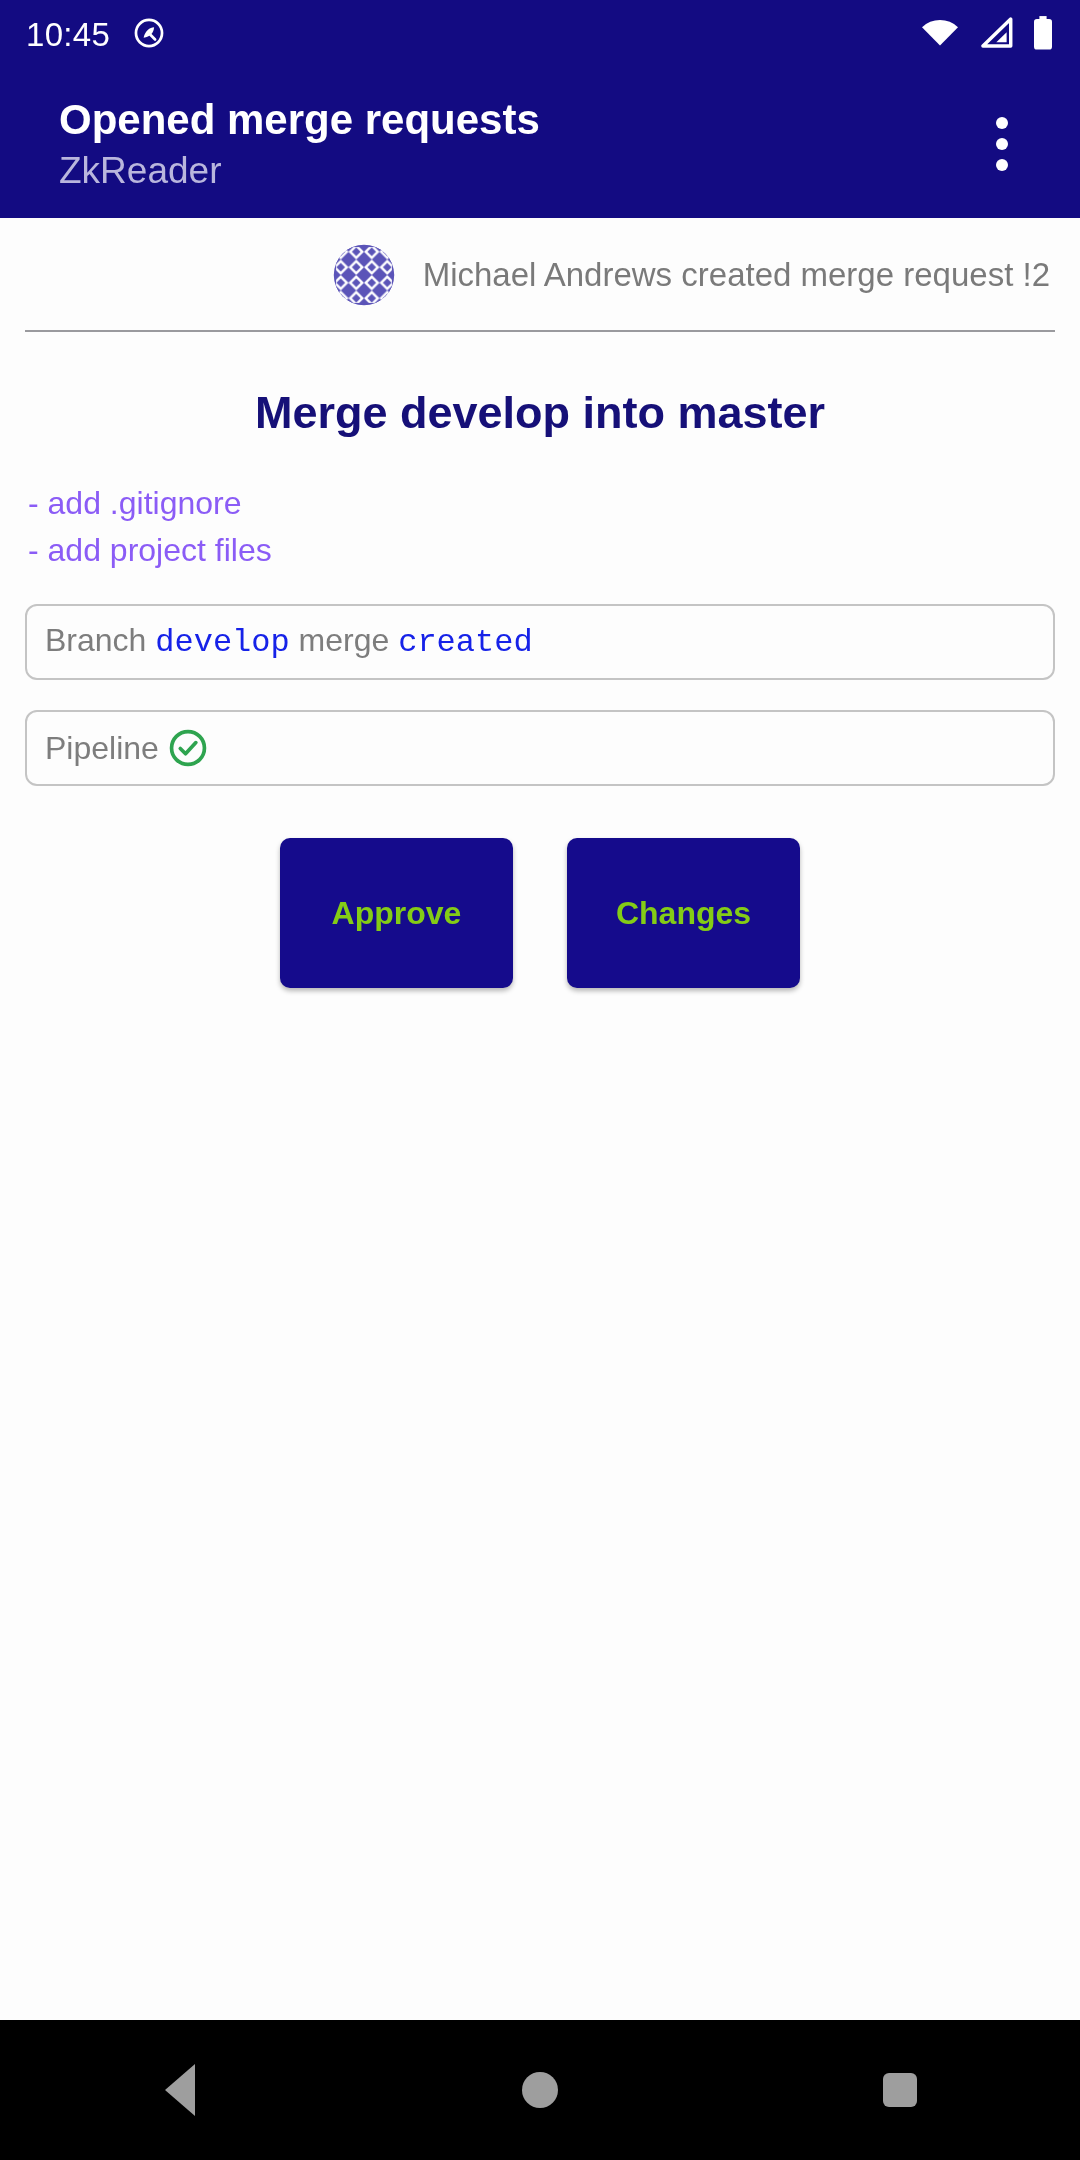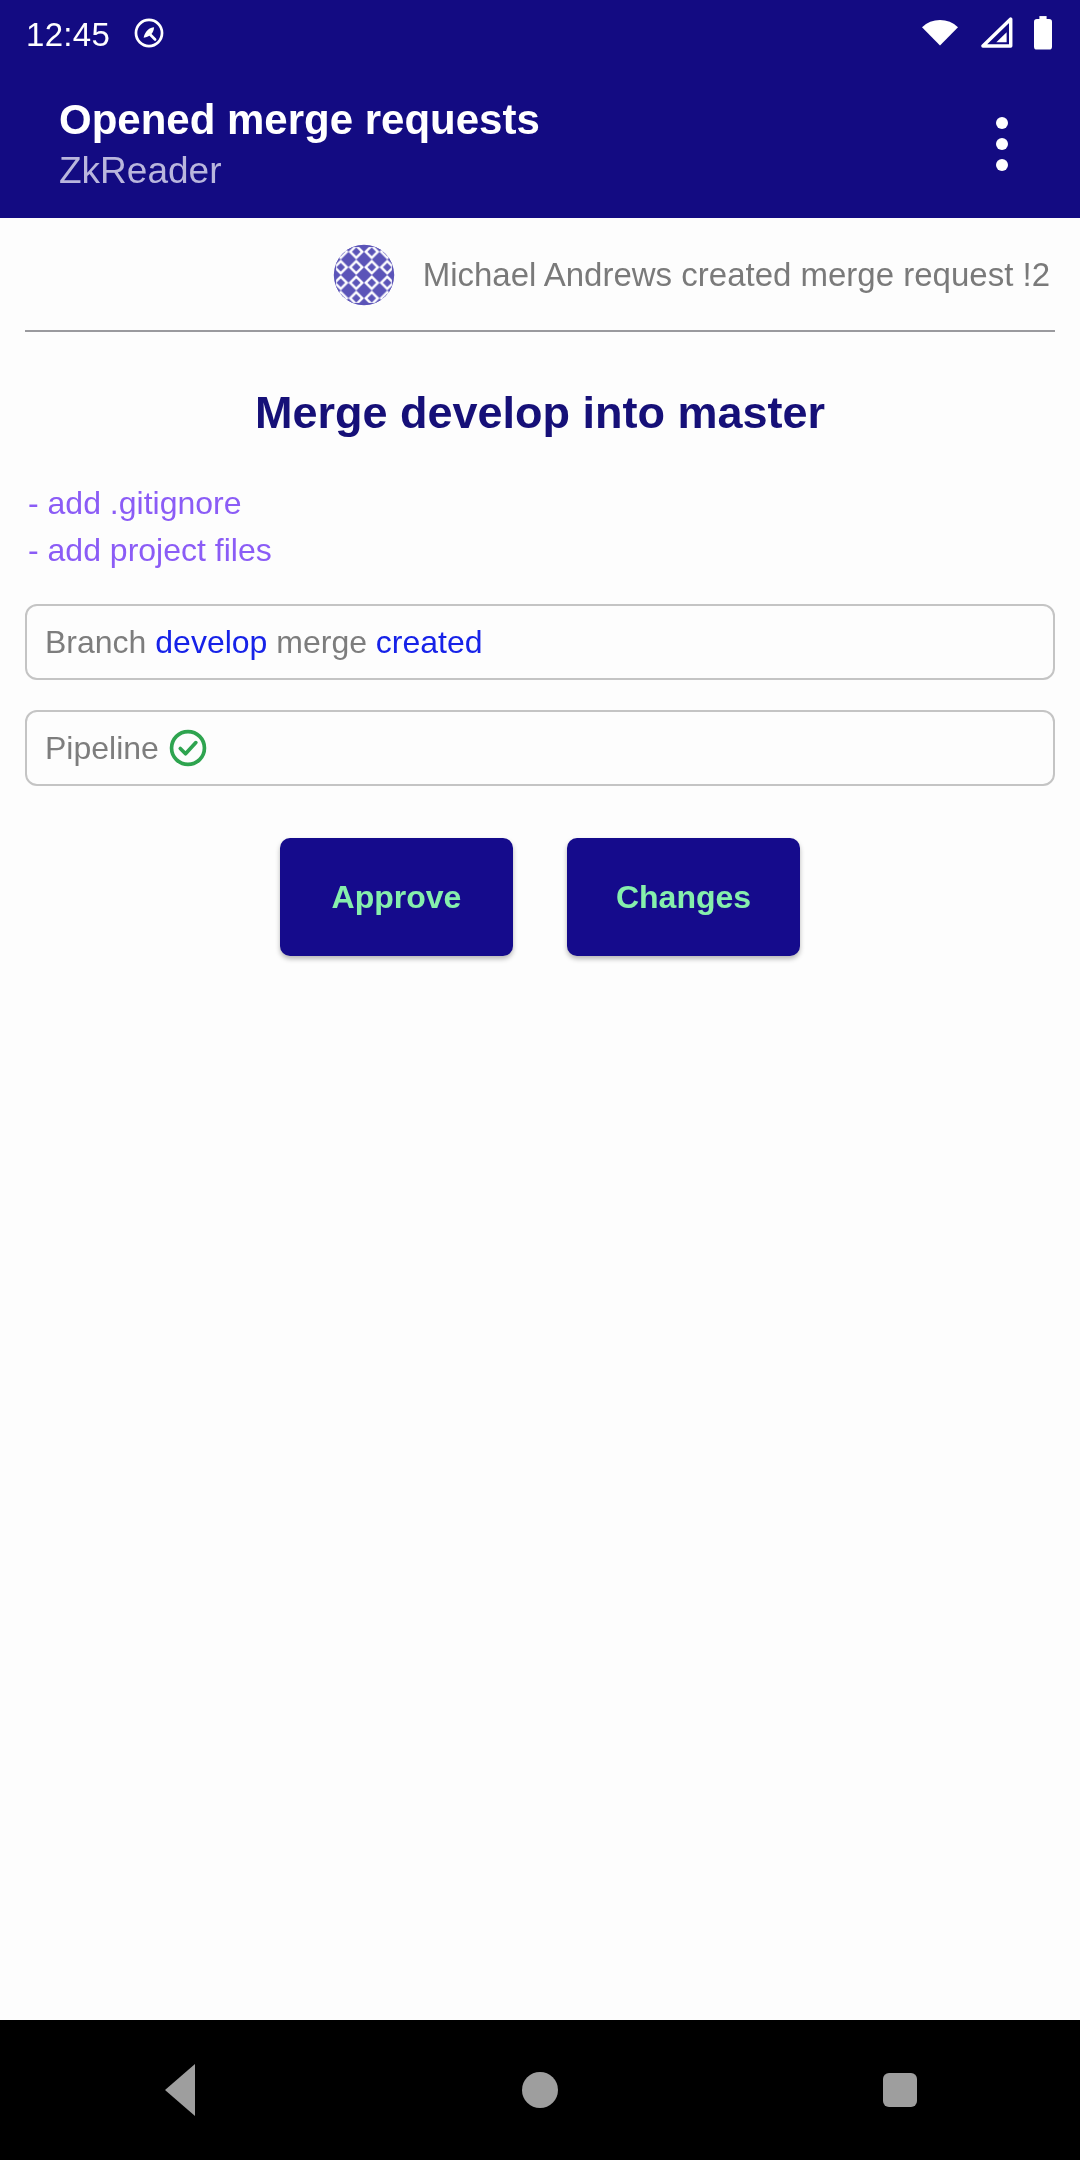--- a/index.html
+++ b/index.html
@@ -56,30 +56,30 @@
   .description{
     font-size:32px; color:#8b5cf6; line-height:1.47;
     padding:0 28px 0 28px; white-space:pre-line;
   }
 
   .infobox{
     margin:30px 25px 0 25px; border:2px solid #c4c4c4; border-radius:12px;
     min-height:76px; display:flex; align-items:center; padding:0 18px;
   }
   .infobox-text{ font-size:32px; color:#7d7d7d; line-height:1.2; }
-  .infobox-text .link{ color:#1622e8; }
+  .infobox-text .link{ color:#1622e8;font-family:Liberation Mono, monospace; }
 
   .pipeline-row{ display:flex; align-items:center; gap:8px; }
   .check-icon{ width:42px; height:42px; display:block; flex:0 0 auto; }
 
   .btn-row{ display:flex; justify-content:center; gap:54px; padding-top:52px; }
   .btn{
-    background:#150b8c; color:#86efac; border:none; border-radius:10px;
+    background:#150b8c; color:#84cc16; border:none; border-radius:10px;
     font-size:32px; font-weight:bold; font-family:"Liberation Sans", sans-serif;
-    padding:0 34px; height:118px; min-width:233px;
+    padding:0 34px; height:150px; min-width:233px;
     display:flex; align-items:center; justify-content:center;
     box-shadow:0 3px 5px rgba(0,0,0,.28);
   }
 
   
   .navbar{
     position:absolute; left:0; bottom:0; width:1080px; height:140px;
     background:#000000; display:flex; align-items:center; justify-content:space-around;
   }
   .nav-btn{ width:140px; height:140px; display:flex; align-items:center; justify-content:center; }
@@ -90,21 +90,21 @@
   .nav-home{ width:36px; height:36px; border-radius:50%; background:#9e9e9e; }
   .nav-recent{ width:34px; height:34px; border-radius:6px; background:#9e9e9e; }
 </style>
 </head>
 <body>
 
 <div id="screen">
 
   <div class="statusbar">
     <div class="sb-left">
-      <span class="sb-clock">12:45</span>
+      <span class="sb-clock">10:45</span>
       <span>
         <svg width="34" height="34" viewBox="0 0 24 24">
           <circle cx="12" cy="12" r="9.2" fill="none" stroke="#ffffff" stroke-width="1.9"></circle>
           <path d="M8.2 15.4 C9.2 10.5 12.5 8.2 15.6 8.0 C15.4 11.8 12.8 14.9 8.2 15.4 Z" fill="#ffffff"></path>
           <path d="M13.0 13.2 L16.3 16.6" stroke="#ffffff" stroke-width="1.9" stroke-linecap="round"></path>
         </svg>
       </span>
     </div>
     <div class="sb-right">
       <span>

